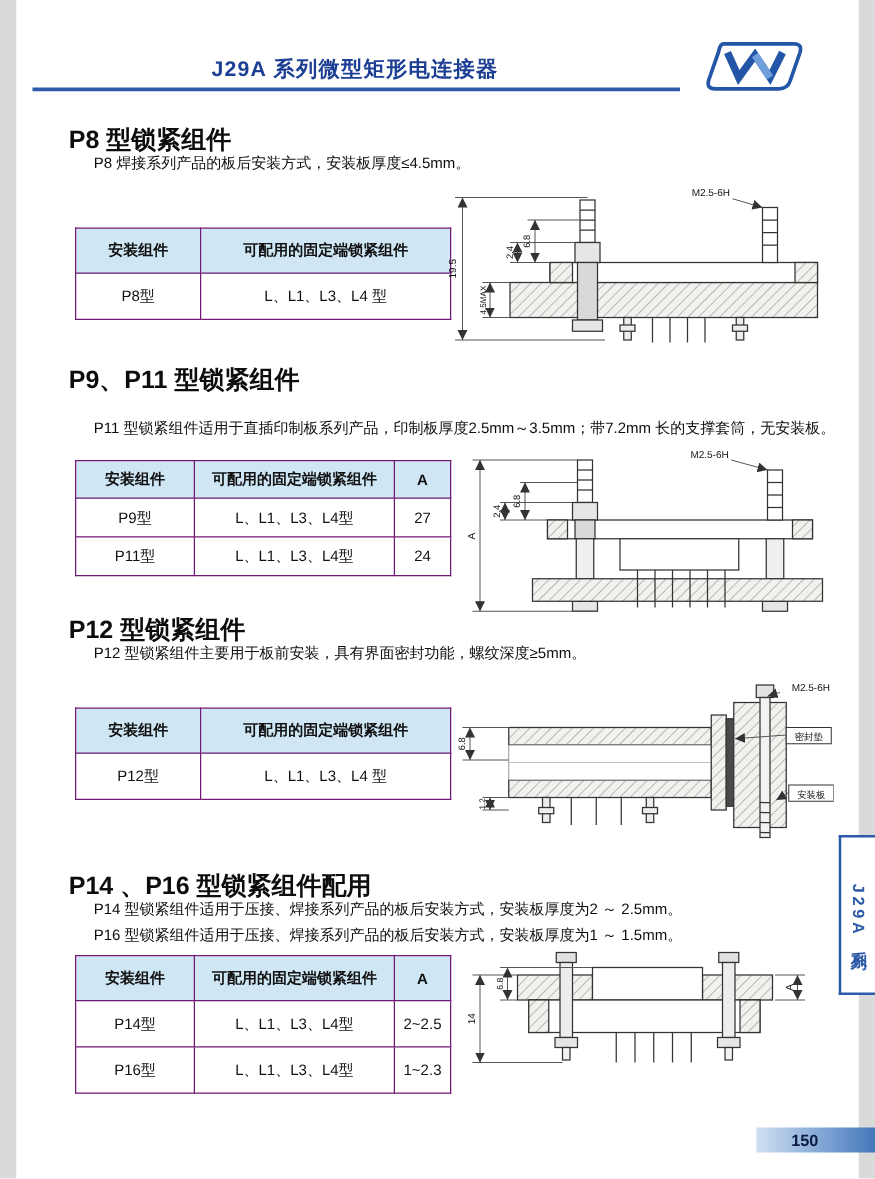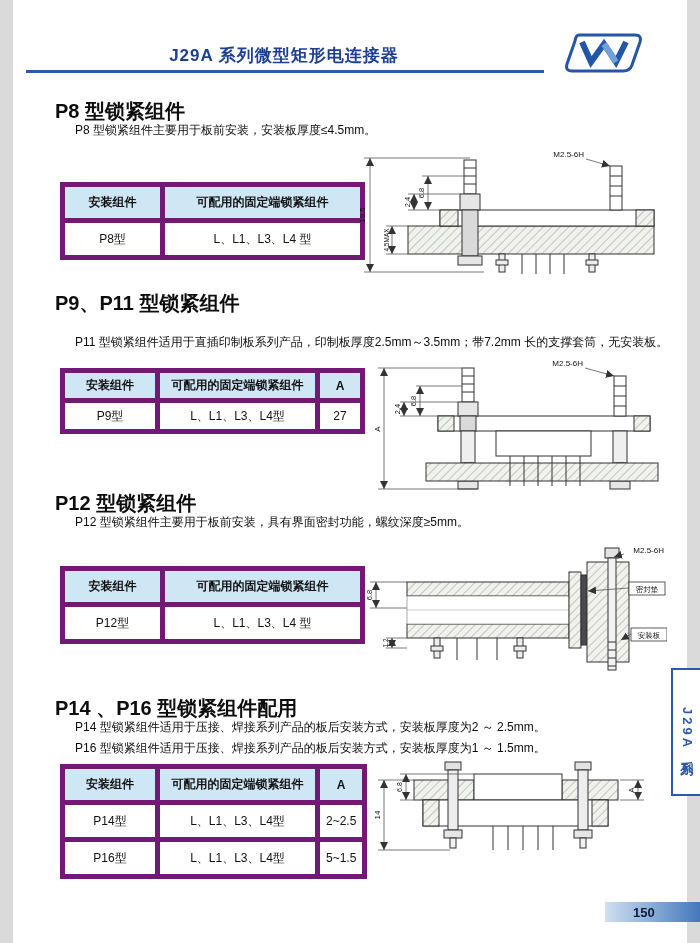--- a/index.html
+++ b/index.html
@@ -11,21 +11,21 @@
 
   .header-title { position:absolute; top:44px; left:0; width:568px; text-align:center;
                   font-size:17px; font-weight:bold; color:#1c3f94; letter-spacing:1px; }
   .header-rule { position:absolute; top:70px; left:26px; width:518px; height:3px; background:#2d5aa8; }
   .logo { position:absolute; top:30px; left:563px; width:84px; height:46px; }
 
   .sec-title { position:absolute; left:55px; font-size:20px; font-weight:bold; color:#0d0d0d; }
   .sec-para  { position:absolute; left:75px; width:595px; font-size:12px; line-height:1.35; color:#0d0d0d; }
 
   table.spec { position:absolute; left:60px; border-collapse:collapse; background:#fff; }
-  table.spec th, table.spec td { border:5px solid #701a75; font-size:12px; text-align:center; padding:0 6px; }
+  table.spec th, table.spec td { border:1px solid #701a75; font-size:12px; text-align:center; padding:0 6px; }
   table.spec th { background:#cfe6f4; font-weight:bold; height:36px; }
   table.spec td { height:37px;text-align:center; }
   table.compact th { height:30px; }
   table.compact td { height:31px;margin-top:20px; }
 
   .drawing { position:absolute; }
   svg text { font-family:"Liberation Sans","DejaVu Sans",sans-serif; }
 
   .side-tab { position:absolute; left:671px; top:668px; width:29px; height:128px; background:#fff;
               border:2px solid #2d5aa8; border-right:none; display:flex; align-items:center; justify-content:center; z-index:5; }
@@ -44,21 +44,21 @@
 
   <div class="header-title">J29A 系列微型矩形电连接器</div>
   <div class="header-rule"></div>
   <svg class="logo" viewBox="0 0 84 46">
     <path d="M16 5 L72 5 Q79 5 77 12 L69 35 Q67 41 60 41 L9 41 Q2 41 4 34 L12 11 Q13 5 16 5 Z" fill="none" stroke="#2456a8" stroke-width="3"></path>
     <path d="M19 12 L28 32 L41 14 L53 32 L63 12" fill="none" stroke="#2456a8" stroke-width="6" stroke-linejoin="miter"></path>
     <path d="M41 14 L53 32" fill="none" stroke="#6fa0dc" stroke-width="6"></path>
   </svg>
 
   <div class="sec-title" style="top:98px">P8 型锁紧组件</div>
-  <div class="sec-para" style="top:122px">P8 型锁紧组件主要用于板前安装，安装板厚度≤4.5mm。</div>
+  <div class="sec-para" style="top:122px">P8 焊接系列产品的板后安装方式，安装板厚度≤4.5mm。</div>
 
   <table class="spec" style="top:182px">
     <colgroup>
         <col style="width:100px">
         <col style="width:200px">
       </colgroup>
     <tbody>
         <tr>
       <th>安装组件</th>
       <th>可配用的固定端锁紧组件</th>
@@ -140,20 +140,25 @@
     <tbody>
         <tr>
       <th>安装组件</th>
       <th>可配用的固定端锁紧组件</th>
       <th>A</th>
     </tr>
     <tr>
       <td>P9型</td>
       <td>L、L1、L3、L4型</td>
       <td>27</td>
+    </tr>
+    <tr>
+      <td>P11型</td>
+      <td>L、L1、L3、L4型</td>
+      <td>24</td>
     </tr>
   </tbody>
     </table>
 
   <svg class="drawing" style="left:368px;top:356px" width="300" height="140" viewBox="0 0 300 140">
     <defs>
       <pattern id="h2" patternUnits="userSpaceOnUse" width="6" height="6" patternTransform="rotate(45)">
         <rect width="6" height="6" fill="#f1f1ee"></rect>
           <line x1="0" y1="0" x2="0" y2="6" stroke="#98a29c" stroke-width="1.1"></line>
       </pattern>
@@ -300,21 +305,21 @@
       <th>A</th>
     </tr>
     <tr>
       <td>P14型</td>
       <td>L、L1、L3、L4型</td>
       <td>2~2.5</td>
     </tr>
     <tr>
       <td>P16型</td>
       <td>L、L1、L3、L4型</td>
-      <td>5~1.5</td>
+      <td>1~2.3</td>
     </tr>
   </tbody>
     </table>
 
   <svg class="drawing" style="left:368px;top:750px" width="290" height="135" viewBox="0 0 290 135">
     <defs>
       <pattern id="h4" patternUnits="userSpaceOnUse" width="6" height="6" patternTransform="rotate(45)">
         <rect width="6" height="6" fill="#f1f1ee"></rect>
           <line x1="0" y1="0" x2="0" y2="6" stroke="#98a29c" stroke-width="1.1"></line>
       </pattern>

